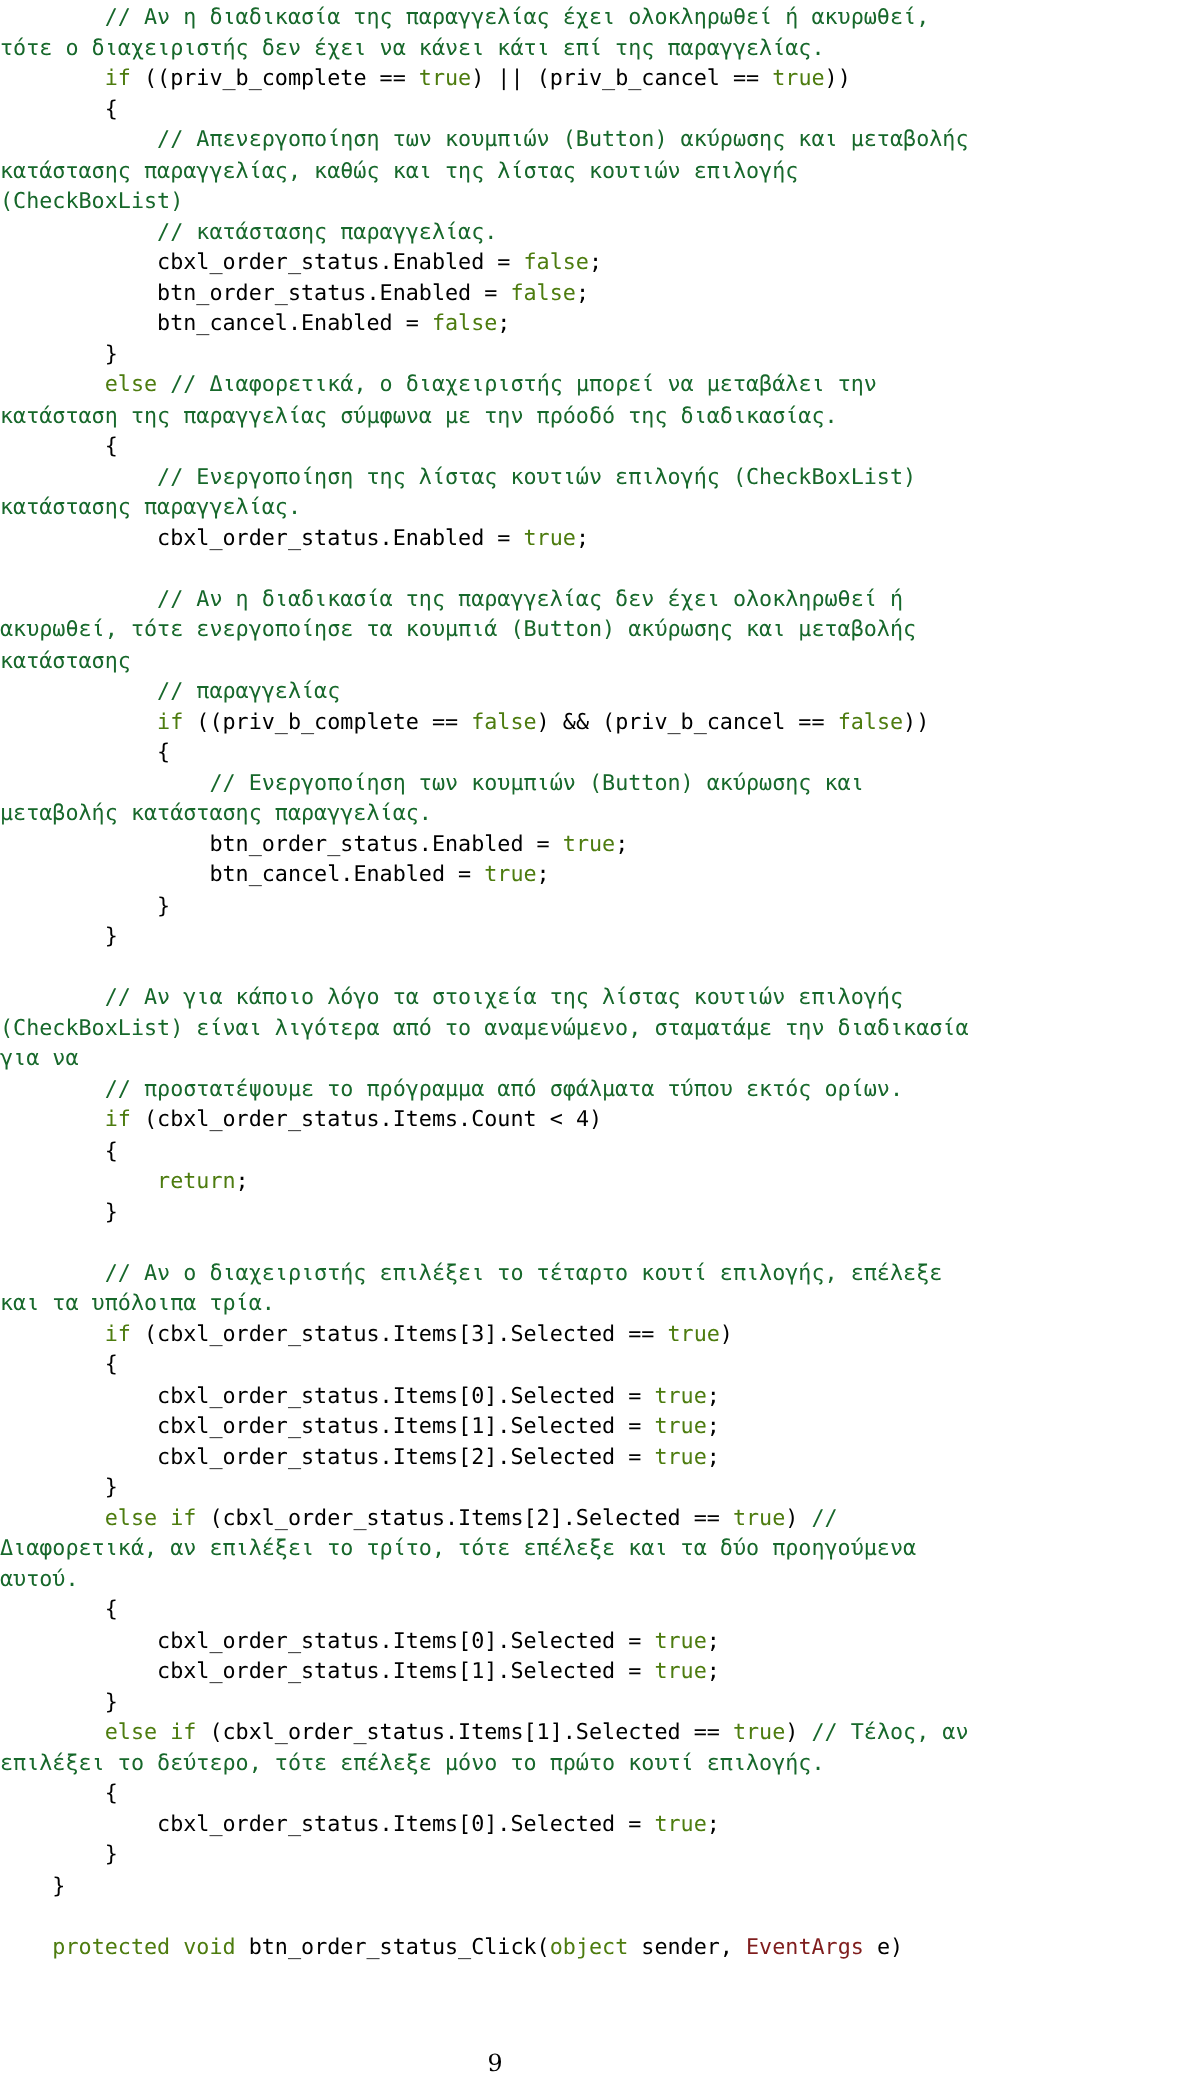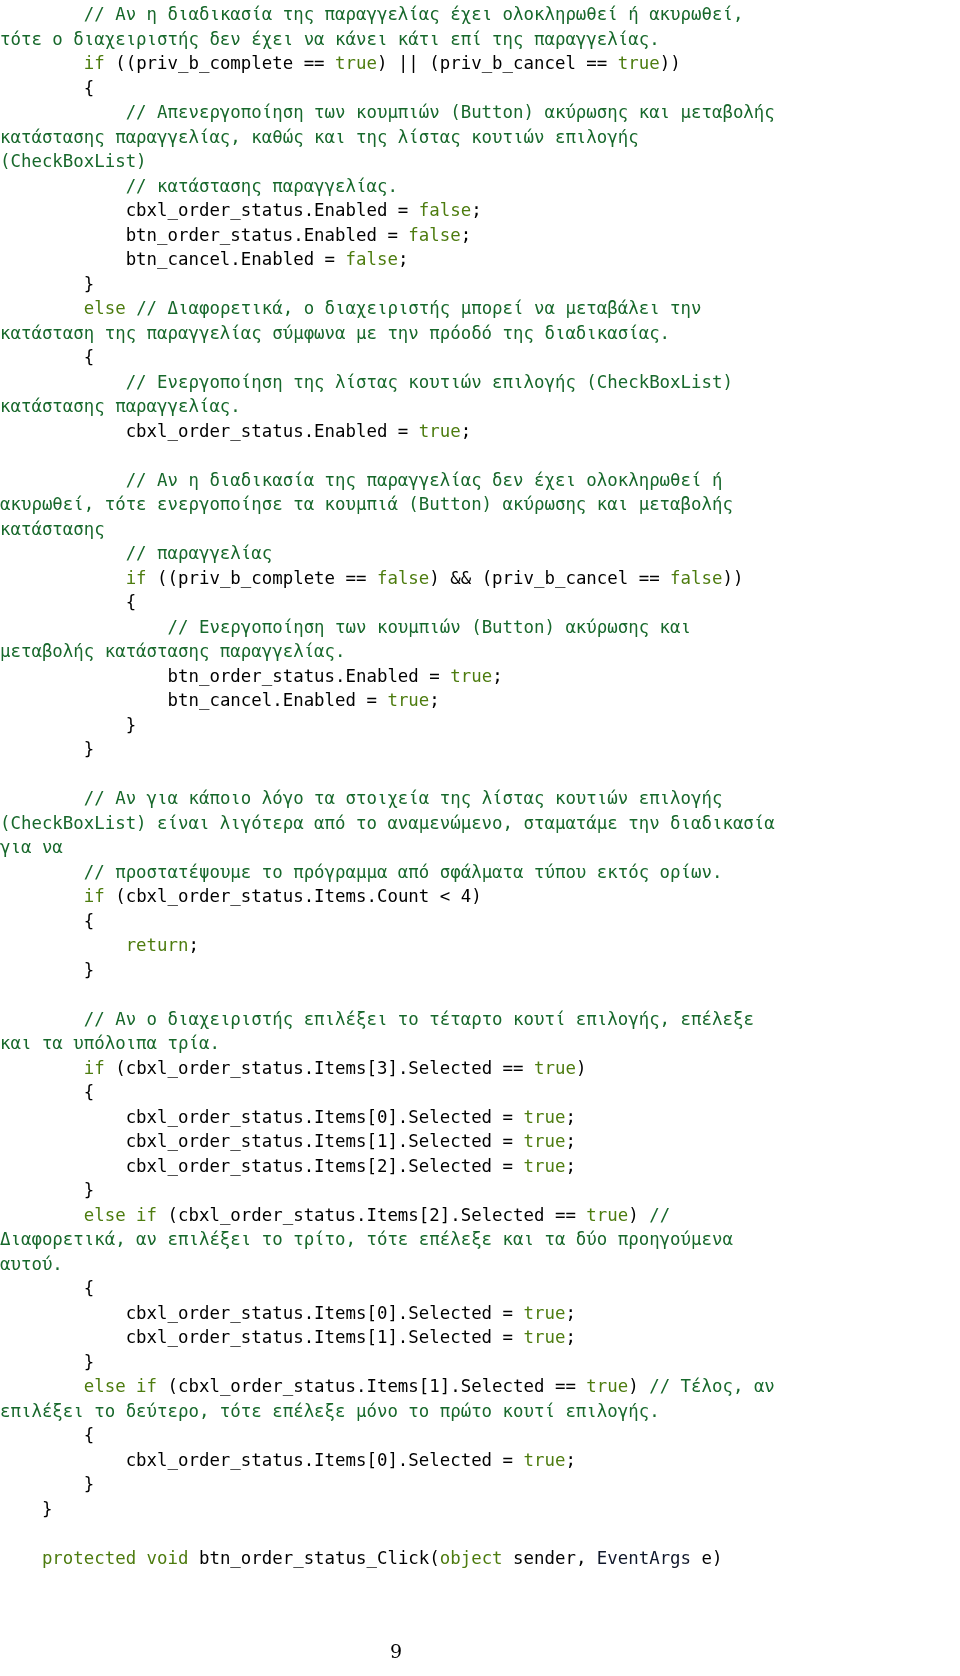--- a/index.html
+++ b/index.html
@@ -26,21 +26,21 @@
     font-size: 17.4px;
     line-height: 24.5px;
     white-space: pre-wrap;
     word-wrap: break-word;
     padding-top: 2px;
     letter-spacing: 0px;
   }
   .ln { display: block; min-height: 24.5px; }
   .cm { color: #17682b; }
   .kw { color: #4d7c0f; }
-  .ty { color: #0f172a; }
+  .ty { color: #7f1d1d; }
   .pl { color: #000000; }
   .blank { display: block; height: 24.5px; }
   #pagenum {
     position: absolute;
     left: 0;
     right: 0;
     bottom: 14px;
     text-align: center;
     font-family: "DejaVu Serif", "Liberation Serif", serif;
     font-size: 19px;

